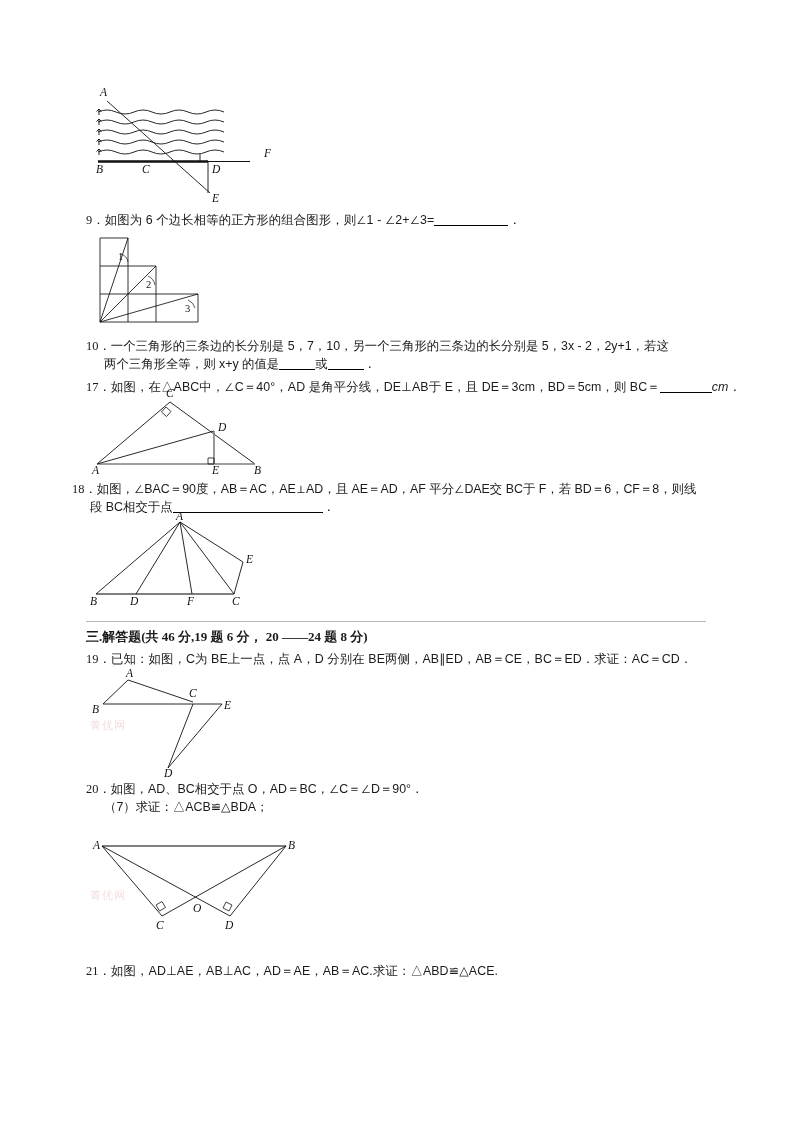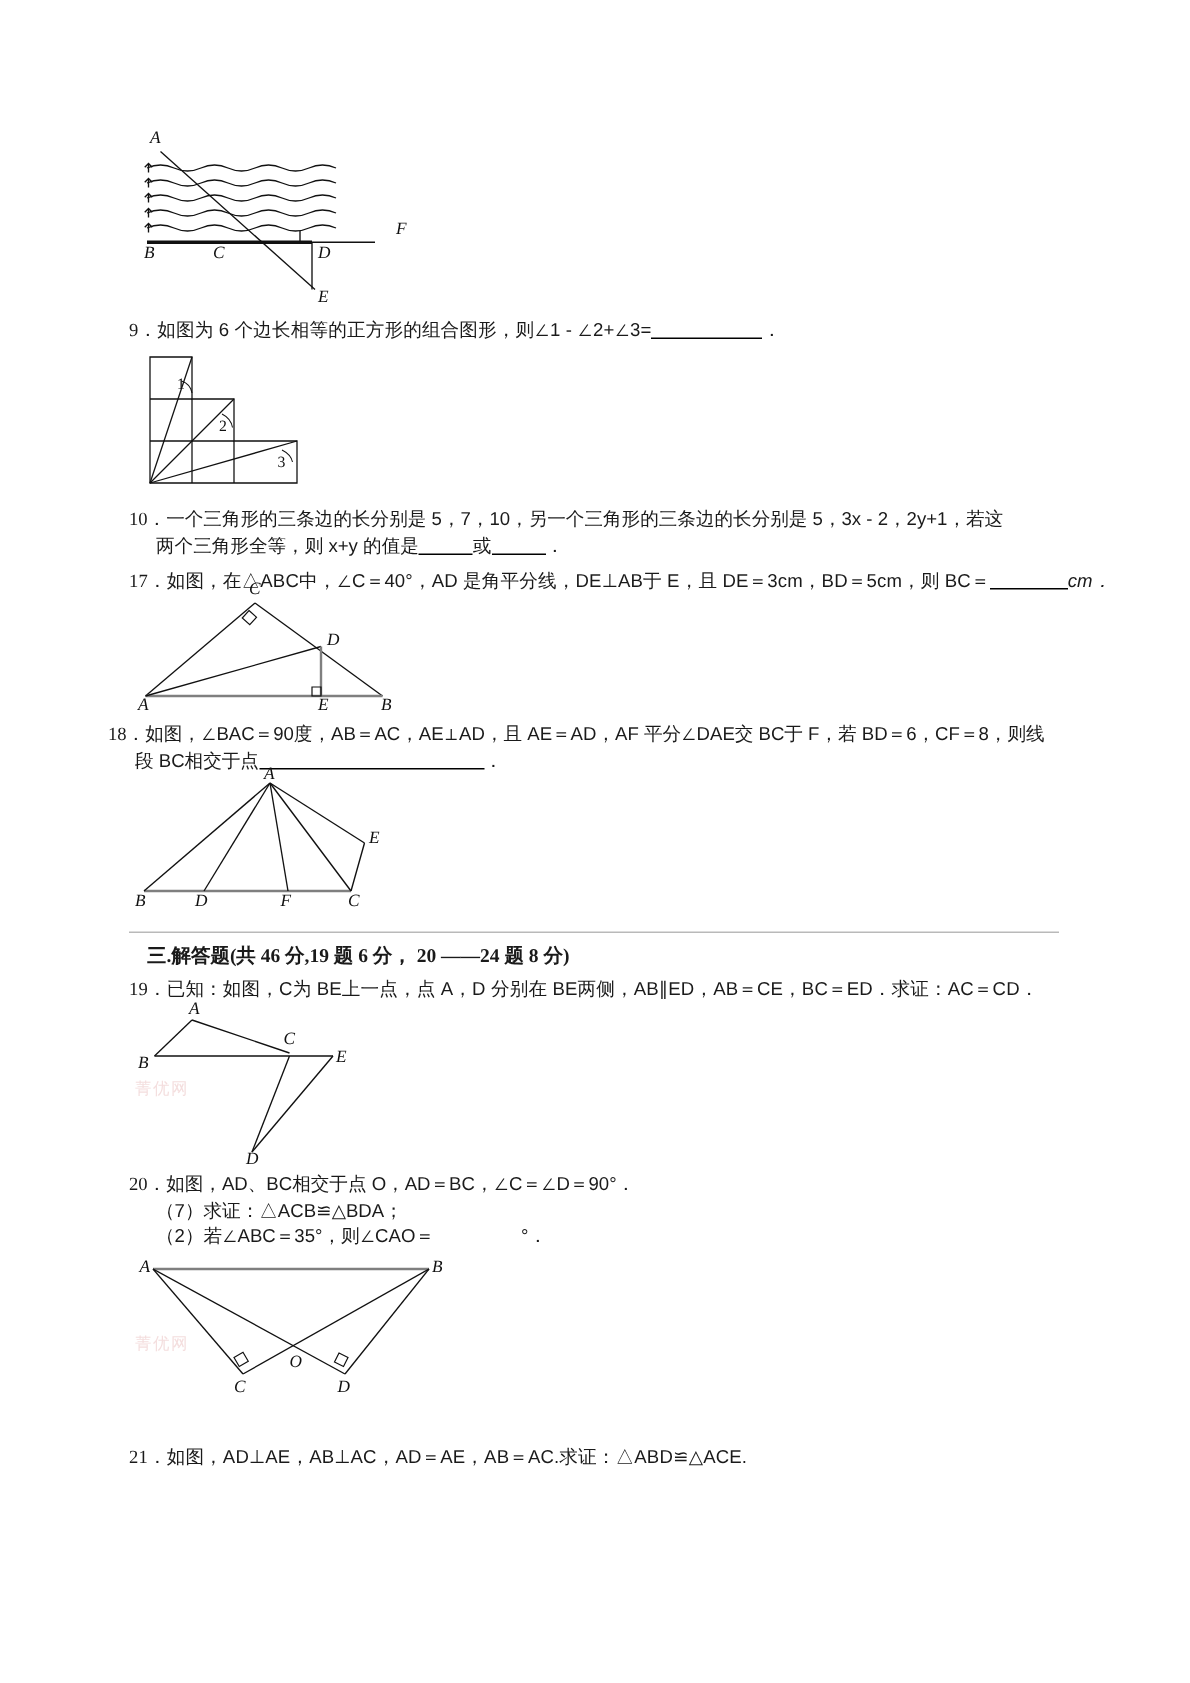--- a/index.html
+++ b/index.html
@@ -45,21 +45,20 @@
   .b-long { width: 74px; }
   .b-mid  { width: 52px; }
   .b-short{ width: 36px; }
   .b-xl   { width: 150px; }
   .b-q20  { width: 58px; }
   .secthead {
     position: absolute;
     font-size: 13px;
     font-weight: bold;
     white-space: nowrap;
-    margin-left: 12px;
   }
   .sep-rule {
     position: absolute;
     border-top: 1px solid #b9b9b9;
   }
   
   .fig { position: absolute; }
   .lbl {
     position: absolute;
     font-style: italic;
@@ -255,23 +254,20 @@
     <span class="watermark" style="left:0px; top:50px;">菁优网</span>
   </div>
 
   <div class="qwrap" style="left:86px; top:781px; width:620px;">
     <div style="white-space:nowrap;">
       <span class="num">20．</span><span class="cn">如图，AD、BC相交于点 O，AD＝BC，∠C＝∠D＝90°．</span>
     </div>
     <div style="white-space:nowrap; padding-left:18px;">
       <span class="cn">（7）求证：△ACB≌△BDA；</span>
     </div>
-    <div style="white-space:nowrap; padding-left:18px;">
-      <span class="cn">（2）若∠ABC＝35°，则∠CAO＝</span><span class="blank b-q20" style="border-bottom:none;"></span><span class="cn">°．</span>
-    </div>
   </div>
 
   <div class="fig" style="left:90px; top:838px; width:230px; height:105px;">
     <svg width="230" height="105" viewBox="0 0 230 105">
       <g stroke="#111" stroke-width="0.9" fill="none">
 
         <line x1="12" y1="8" x2="196" y2="8" stroke="#7f7f7f" stroke-width="1.8"></line>
 
         <line x1="12" y1="8" x2="72" y2="78"></line>
 

